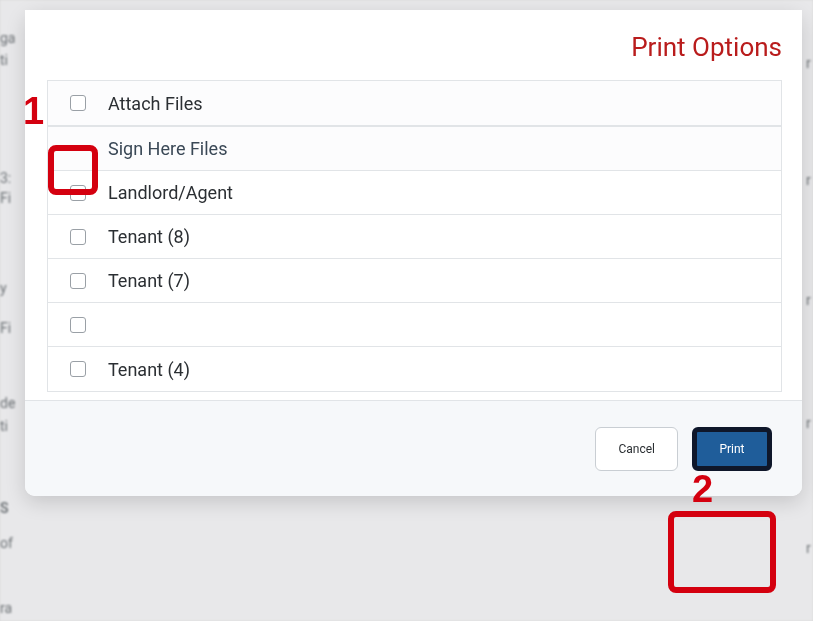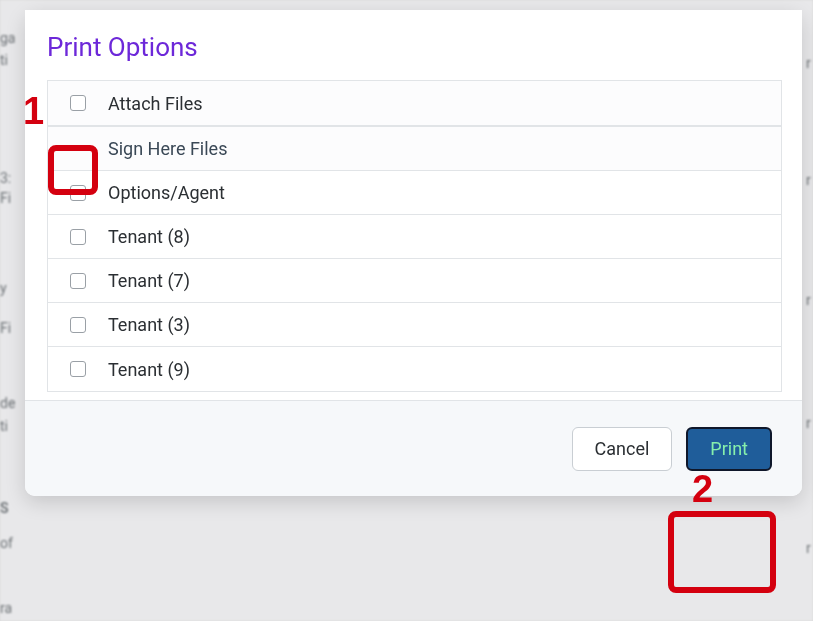--- a/index.html
+++ b/index.html
@@ -35,22 +35,23 @@
     overflow: visible;
   }
 
   .modal-body {
     background: #ffffff;
     padding: 22px 20px 8px 22px;
   }
   .dialog-title {
     font-size: 26px;
     font-weight: 400;
-    color: #6d28d9;
+    color: #b91c1c;
     margin: 0 0 18px 0;
+    text-align: right;
   }
 
   .option-group {
     border: 1px solid #e1e4e7;
     border-radius: 0;
   }
   .row {
     height: 44px;
     display: flex;
     align-items: center;
@@ -105,36 +106,36 @@
     border-bottom-right-radius: 10px;
     display: flex;
     align-items: center;
     justify-content: flex-end;
     padding: 0 30px;
     gap: 14px;
   }
   .btn {
     height: 44px;
     padding: 0 22px;
-    font-size: 18px;
+    font-size: 12px;
     border-radius: 6px;
     cursor: pointer;
     display: flex;
     align-items: center;
     justify-content: center;
   }
   .btn-secondary {
     background: #ffffff;
     color: #2b2f33;
     border: 1px solid #c9ced3;
   }
   .btn-primary {
     background: #1f5d9a;
-    color: #86efac;
-    border: 2px solid #0f172a;
+    color: #ffffff;
+    border: 5px solid #0f172a;
     min-width: 80px;
   }
 
   .annot-box {
     position: absolute;
     border: 6px solid #d4000f;
     border-radius: 8px;
     pointer-events: none;
   }
   .annot-num {
@@ -184,45 +185,44 @@
 
     <div class="option-group">
       <div class="row header-row">
         <div class="cb-cell"></div>
         <div class="label-cell" style="color:#3a4856;">Sign Here Files</div>
       </div>
       <div class="row">
         <div class="cb-cell">
             <div class="checkbox"></div>
           </div>
-        <div class="label-cell">Options/Agent</div>
+        <div class="label-cell">Landlord/Agent</div>
       </div>
       <div class="row">
         <div class="cb-cell">
             <div class="checkbox"></div>
           </div>
         <div class="label-cell">Tenant (8)</div>
       </div>
       <div class="row">
         <div class="cb-cell">
             <div class="checkbox"></div>
           </div>
         <div class="label-cell">Tenant (7)</div>
       </div>
       <div class="row">
         <div class="cb-cell">
             <div class="checkbox"></div>
           </div>
-        <div class="label-cell">Tenant (3)</div>
-      </div>
-      <div class="row">
-        <div class="cb-cell">
-            <div class="checkbox"></div>
-          </div>
-        <div class="label-cell">Tenant (9)</div>
+      </div>
+      <div class="row">
+        <div class="cb-cell">
+            <div class="checkbox"></div>
+          </div>
+        <div class="label-cell">Tenant (4)</div>
       </div>
     </div>
   </div>
 
   <div class="modal-footer">
     <div class="btn btn-secondary">Cancel</div>
     <div class="btn btn-primary">Print</div>
   </div>
 
 </div>

